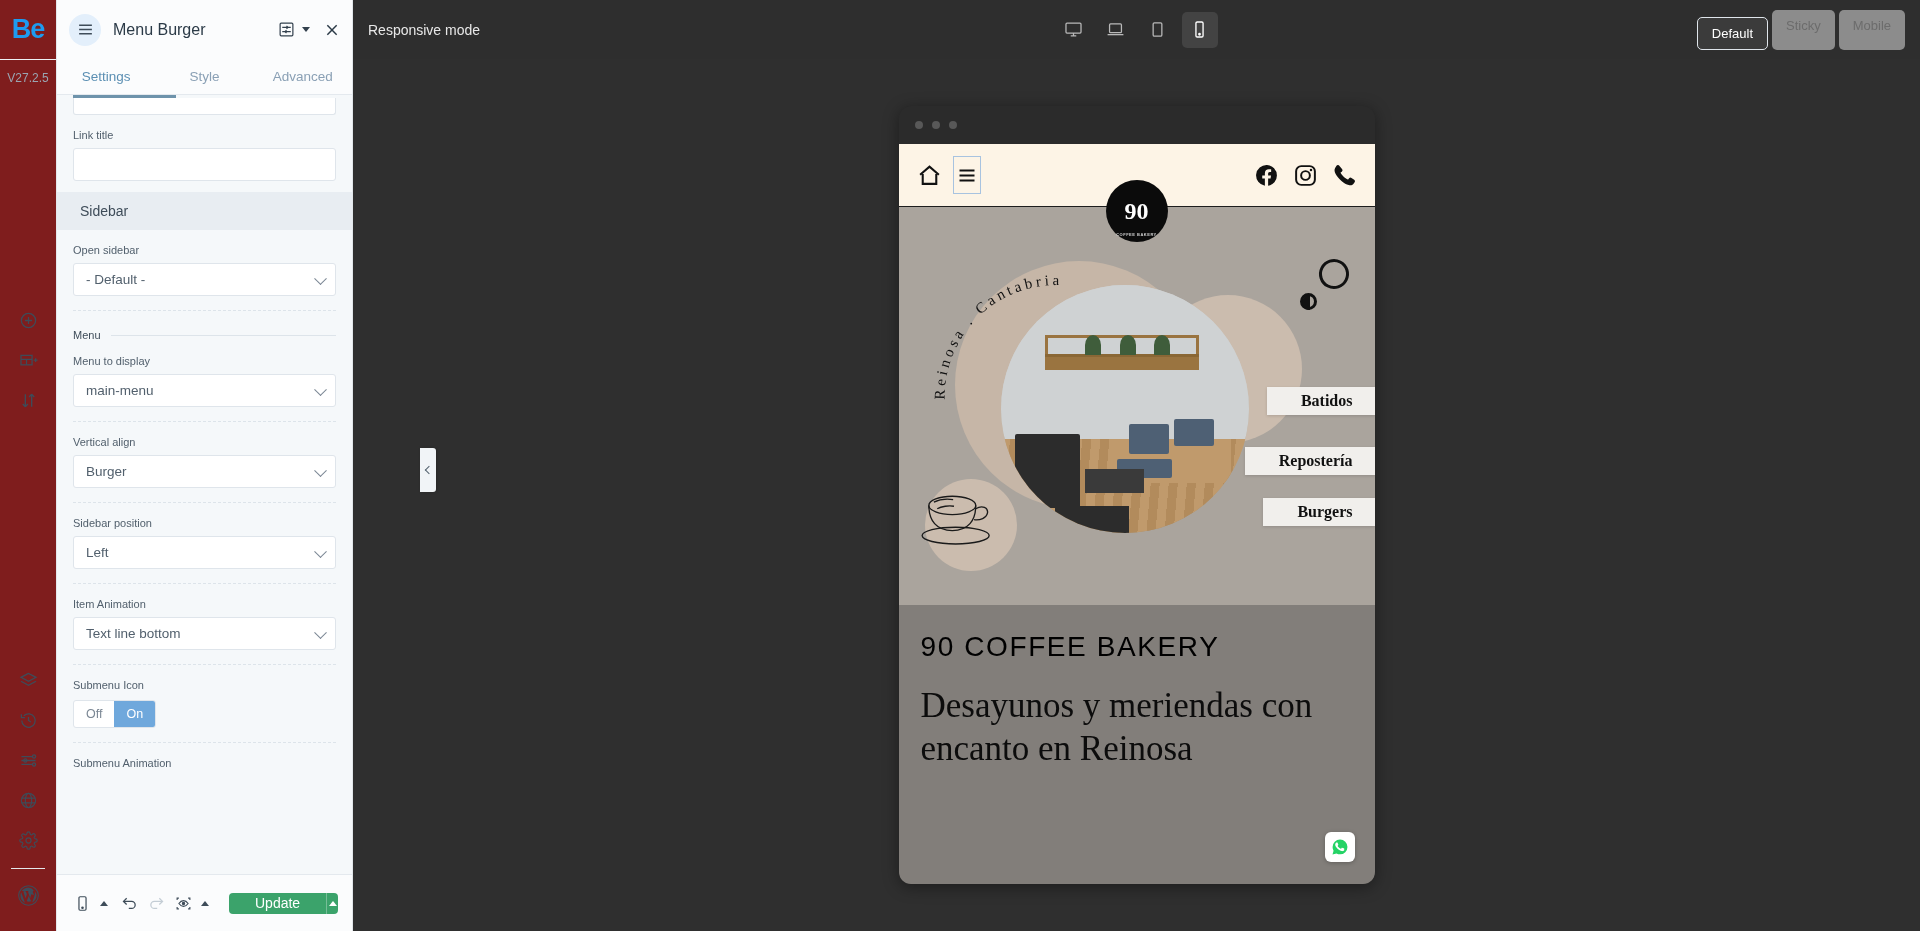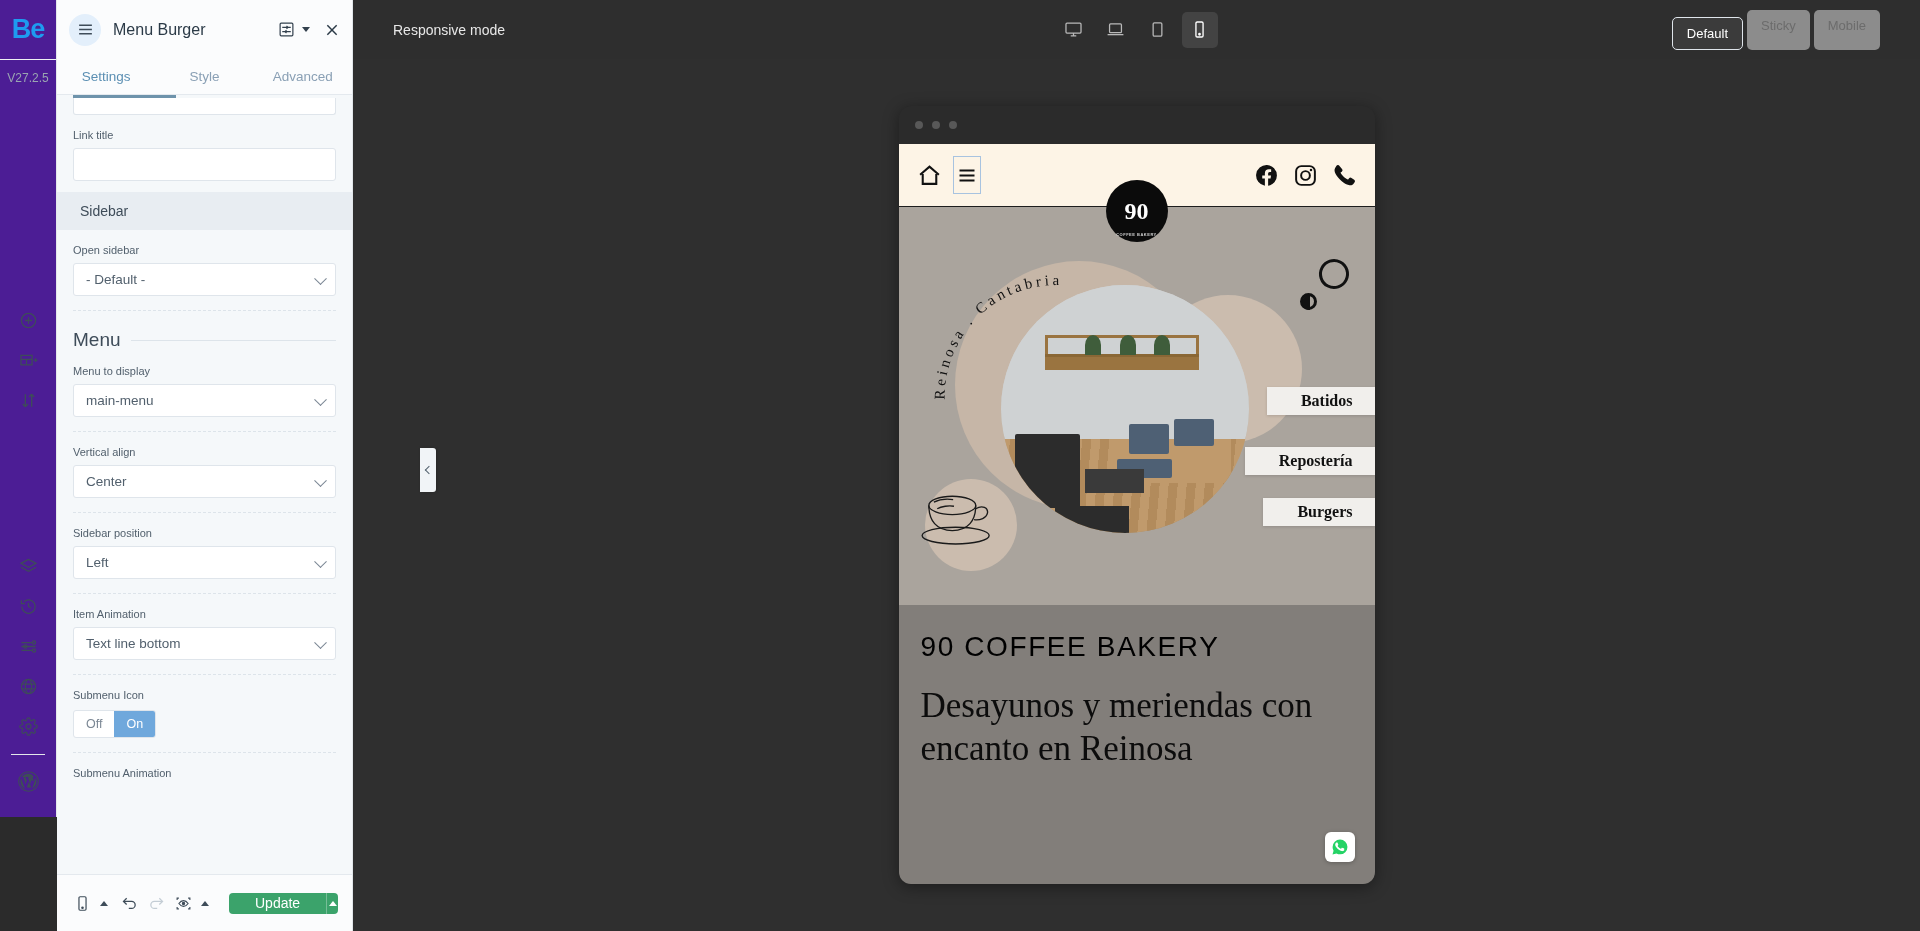--- a/index.html
+++ b/index.html
@@ -6,21 +6,21 @@
   html, body {
     width: 1920px; height: 931px;
     font-family: "Liberation Sans", sans-serif;
     overflow: hidden;
     background: #2b2b2b;
   }
   .app { position: relative; width: 1920px; height: 931px; display: flex; }
 
   
   .rail {
-    width: 57px; height: 817px; background: #4c1d95;
+    width: 57px; height: 931px; background: #7f1d1d;
     border-right: 1px solid #e4e7eb;
     display: flex; flex-direction: column; align-items: flex-start;
     flex: 0 0 57px; position: relative; z-index: 5;
   }
   .rail-logo {
     height: 59px; width: 100%; display: flex; align-items: center; justify-content: center;
     font-size: 27px; font-weight: bold; color: #1e9bf0; letter-spacing: -1px;
   }
   .rail-version {
     height: 36px; width: 100%; display: flex; align-items: center; justify-content: center;
@@ -88,21 +88,21 @@
   .lbl { font-size: 11px; color: #52606d; padding-top: 14px; display: block; }
 
   .sec-head {
     height: 38px; background: #e8edf2; display: flex; align-items: center;
     padding: 0 23px; font-size: 14px; color: #3e4c59; margin-top: 11px;
   }
   .divider { border-bottom: 1px dashed #dde4ea; margin: 14px 16px 0; }
   .grp-head {
     display: flex; align-items: center; padding: 0 16px; margin-top: 18px; gap: 10px;
   }
-  .grp-head span { font-size: 19px; color: #3e4c59; white-space: nowrap; }
+  .grp-head span { font-size: 11px; color: #3e4c59; white-space: nowrap; }
   .grp-head .line { flex: 1; height: 1px; background: #dde4ea; }
 
   .sel {
     position: relative; width: 100%; height: 33px; background: #fff;
     border: 1px solid #dfe5eb; border-radius: 3px; margin-top: 7px;
     display: flex; align-items: center; padding: 0 30px 0 12px;
     font-size: 13.5px; color: #52606d; cursor: pointer;
   }
   .sel .chev {
     position: absolute; right: 10px; top: 50%; width: 9px; height: 9px;
@@ -159,21 +159,21 @@
   }
   .collapse-tab i {
     width: 6px; height: 6px; border-left: 1.6px solid #52606d; border-bottom: 1.6px solid #52606d;
     transform: rotate(45deg); margin-left: 2px;
   }
 
   
   .canvas { flex: 1; height: 931px; background: #2f2f2f; position: relative; }
   .topbar {
     height: 59px; background: #2e2e2e; display: flex; align-items: center;
-    padding: 0 40px; position: relative;
+    padding: 0 15px; position: relative;
   }
   .resp-label { color: #e8e8e8; font-size: 14px; }
   .dev-group {
     position: absolute; left: 50%; transform: translateX(-50%);
     display: flex; align-items: center; gap: 6px;
   }
   .dev {
     width: 36px; height: 36px; border-radius: 5px; display: flex;
     align-items: center; justify-content: center; cursor: pointer; color: #b9b9b9;
   }
@@ -448,21 +448,21 @@
             <span>main-menu</span>
             <i class="chev"></i>
           </div>
         </div>
 
         <div class="divider"></div>
 
         <div class="field">
           <label class="lbl">Vertical align</label>
           <div class="sel">
-            <span>Center</span>
+            <span>Burger</span>
             <i class="chev"></i>
           </div>
         </div>
 
         <div class="divider"></div>
 
         <div class="field">
           <label class="lbl">Sidebar position</label>
           <div class="sel">
             <span>Left</span>

